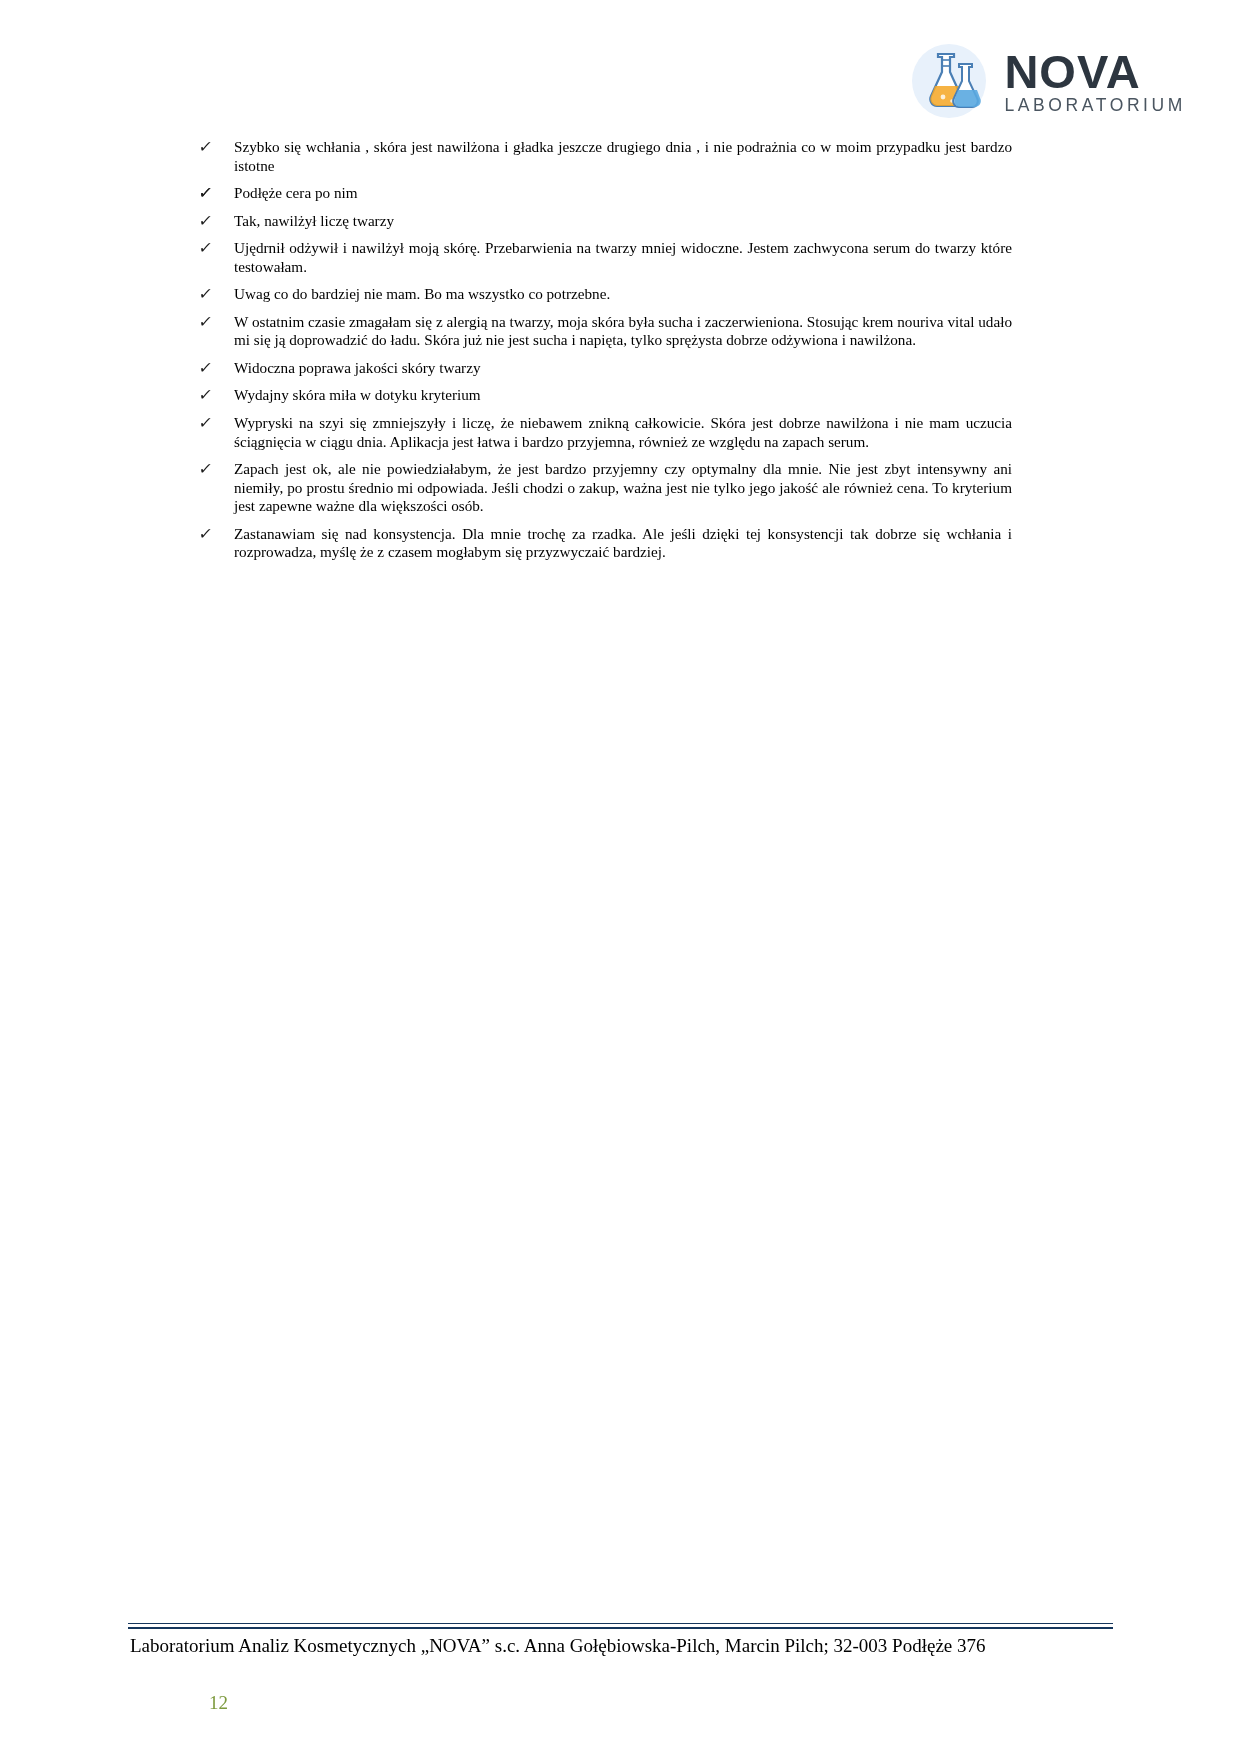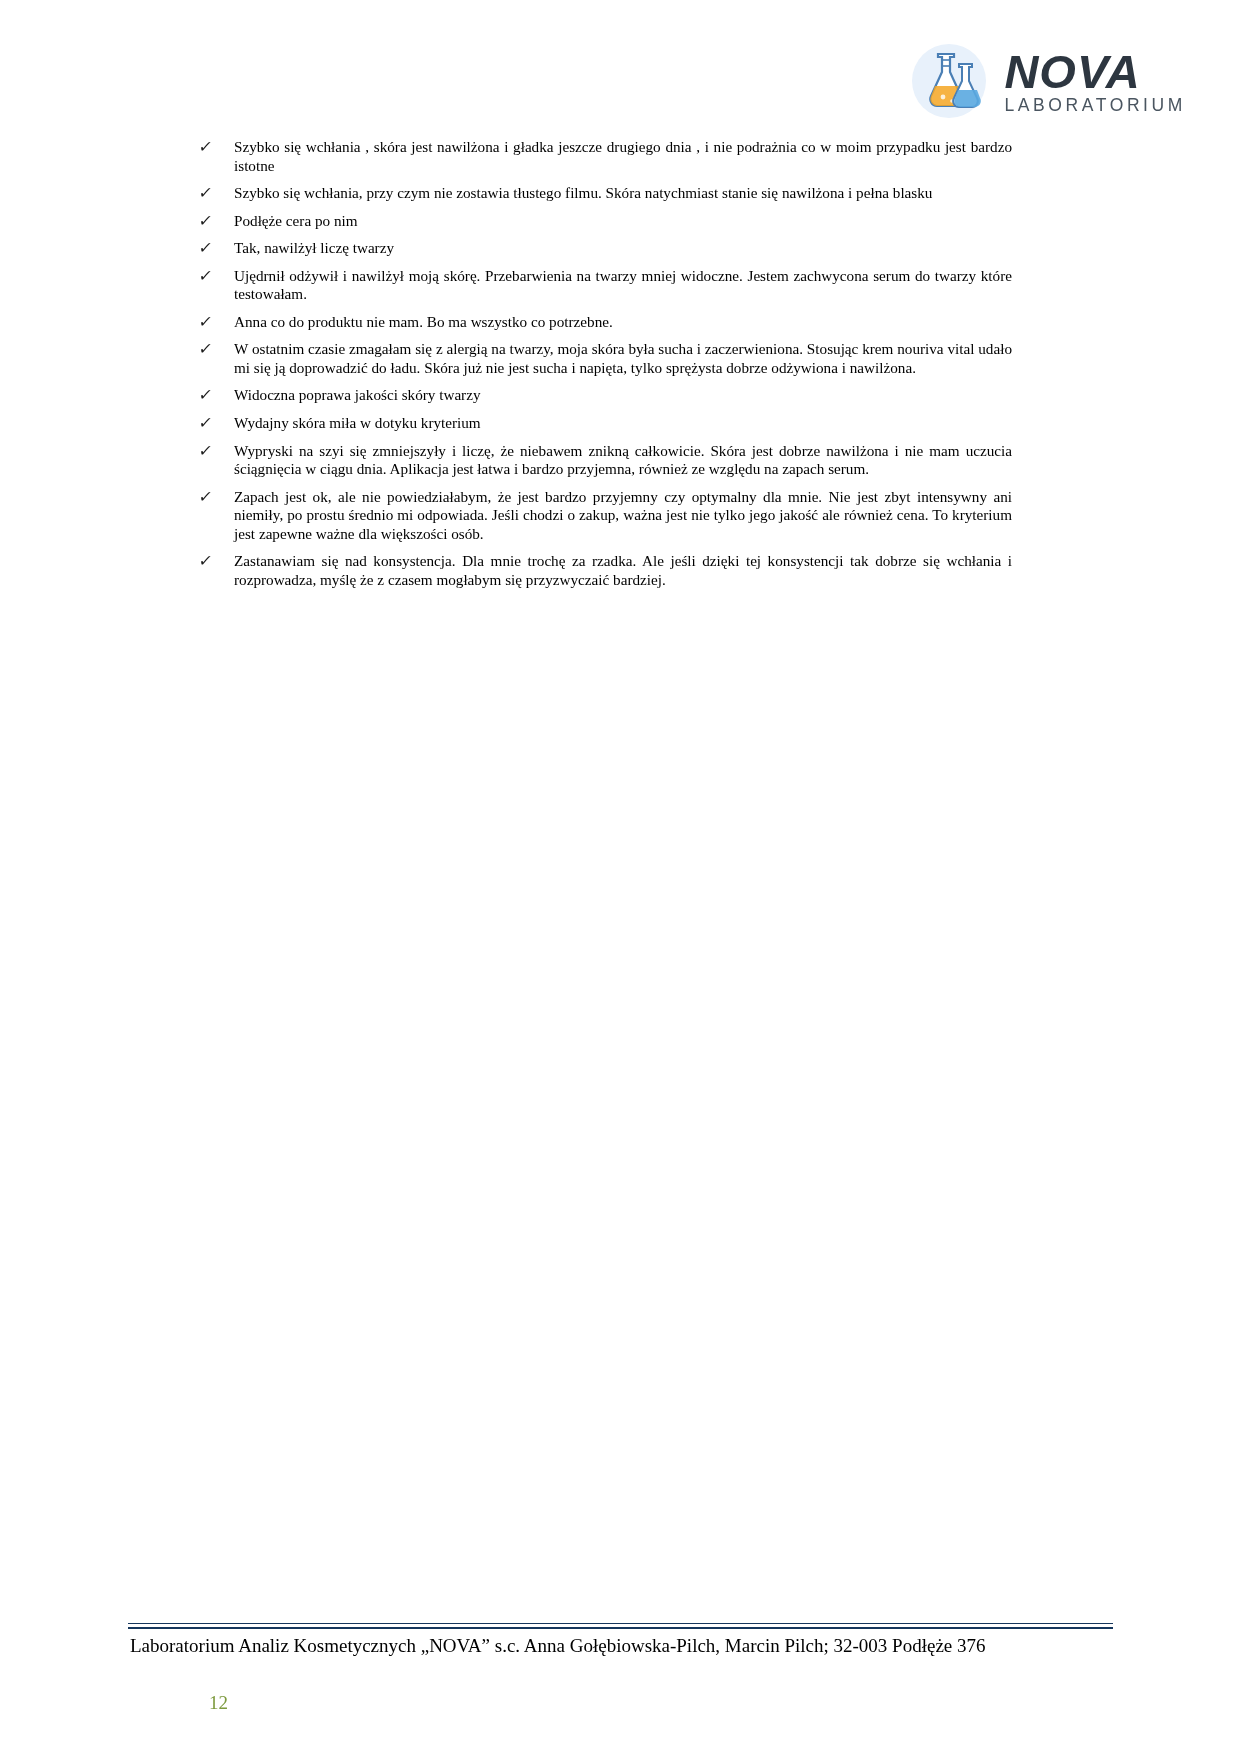--- a/index.html
+++ b/index.html
@@ -40,21 +40,20 @@
     flex-direction: column;
     justify-content: center;
     line-height: 1;
   }
   .logo-nova {
     font-family: "Liberation Sans", sans-serif;
     font-weight: bold;
     font-size: 47px;
     letter-spacing: 1px;
     color: #2d3640;
-    font-style: italic;
   }
   .logo-lab {
     font-family: "Liberation Sans", sans-serif;
     font-size: 17.5px;
     letter-spacing: 3.6px;
     color: #4a5560;
     margin-top: 2px;
   }
 
   
@@ -142,37 +141,36 @@
   </div>
 
   <div class="content">
     <ul class="checklist">
       <li>
         <span class="tick">✓</span>
         <span>Szybko się wchłania , skóra jest nawilżona i gładka jeszcze drugiego dnia , i nie podrażnia co w moim przypadku jest bardzo istotne</span>
       </li>
       <li class="tight">
         <span class="tick">✓</span>
-        <span>Szybko się wchłania, przy czym nie zostawia tłustego filmu.  Skóra natychmiast stanie się nawilżona i pełna blasku</span>
       </li>
       <li class="tight">
         <span class="tick">✓</span>
         <span>Podłęże cera po nim</span>
       </li>
       <li class="tight">
         <span class="tick">✓</span>
         <span>Tak, nawilżył liczę twarzy</span>
       </li>
       <li>
         <span class="tick">✓</span>
         <span>Ujędrnił odżywił i nawilżył moją skórę. Przebarwienia na twarzy mniej widoczne. Jestem zachwycona serum do twarzy które testowałam.</span>
       </li>
       <li class="tight">
         <span class="tick">✓</span>
-        <span>Anna co do produktu nie mam. Bo ma wszystko co potrzebne.</span>
+        <span>Uwag co do bardziej nie mam. Bo ma wszystko co potrzebne.</span>
       </li>
       <li>
         <span class="tick">✓</span>
         <span>W ostatnim czasie zmagałam się z alergią na twarzy, moja skóra była sucha i zaczerwieniona. Stosując krem nouriva vital udało mi się ją doprowadzić do ładu. Skóra już nie jest sucha i napięta, tylko sprężysta dobrze odżywiona i nawilżona.</span>
       </li>
       <li class="tight">
         <span class="tick">✓</span>
         <span>Widoczna poprawa jakości skóry twarzy</span>
       </li>
       <li class="tight">

